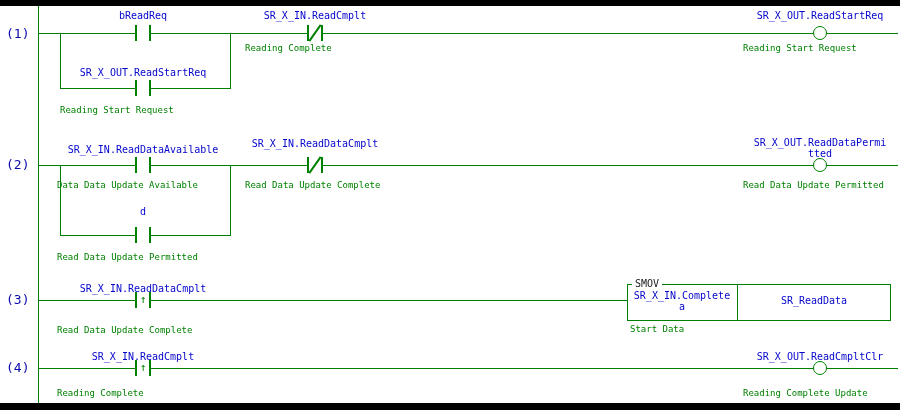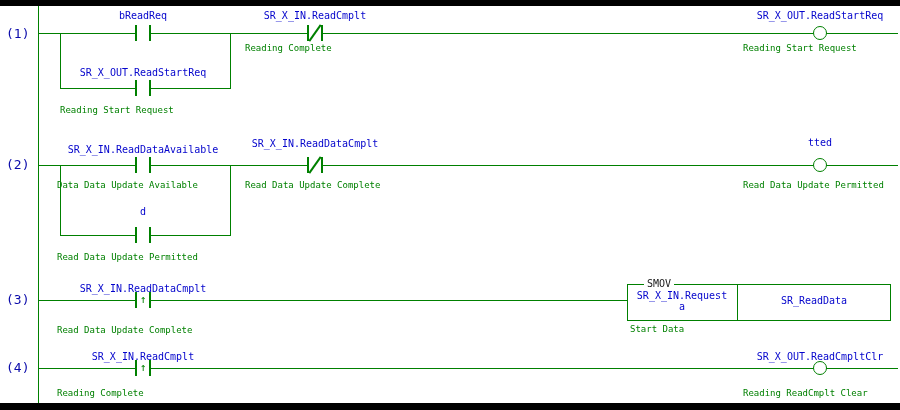--- a/index.html
+++ b/index.html
@@ -16,21 +16,21 @@
   .dev { position:absolute; color:#0404cc; font-size:10px; line-height:11px; text-align:center; }
   .dev span { display:block; }
   .cmt { position:absolute; color:#008000; font-size:9px; line-height:10px; white-space:nowrap; }
   .contact { position:absolute; width:16px; height:16px; background:#fff; }
   .contact .b { position:absolute; top:0; width:2px; height:16px; background:#008000; }
   .contact .bl { left:0; } .contact .br { right:0; }
   .contact .slash { position:absolute; left:7px; top:-2px; width:2px; height:20px; background:#008000; transform:rotate(35deg); }
   .contact .arrow { position:absolute; left:0; right:0; top:0; text-align:center; font-size:11px; line-height:16px; color:#008000; }
   .coil { position:absolute; width:14px; height:14px; border:1.5px solid #008000; border-radius:50%; background:#fff; }
   .blockbox { position:absolute; border:1px solid #008000; background:#fff; }
-  .blocktitle { position:absolute; font-size:10px; line-height:11px; color:#1a1a1a; background:#fff; padding:0 3px; white-space:nowrap;margin-left:12px; }
+  .blocktitle { position:absolute; font-size:10px; line-height:11px; color:#1a1a1a; background:#fff; padding:0 3px; white-space:nowrap; }
 </style>
 </head>
 <body>
 
 <div id="canvas">
 
   <div class="blackbar" style="top:0;height:6px"></div>
   <div class="blackbar" style="top:403px;height:7px"></div>
 
   <div class="wire v" style="left:38px;top:6px;height:397px"></div>
@@ -94,20 +94,21 @@
     <span>SR_X_IN.ReadDataCmplt</span>
   </div>
   <div class="contact" style="left:307px;top:157px">
     <div class="b bl"></div>
     <div class="b br"></div>
     <div class="slash"></div>
   </div>
   <div class="cmt" style="left:245px;top:180px">Read Data Update Complete</div>
 
   <div class="dev" style="left:745px;top:137px;width:150px">
+    <span>SR_X_OUT.ReadDataPermi</span>
     <span>tted</span>
   </div>
   <div class="coil" style="left:813px;top:158px"></div>
   <div class="cmt" style="left:743px;top:180px">Read Data Update Permitted</div>
 
   <div class="dev" style="left:63px;top:206px;width:160px">
     <span>d</span>
   </div>
   <div class="contact" style="left:135px;top:227px">
     <div class="b bl"></div>
@@ -125,21 +126,21 @@
     <div class="b bl"></div>
     <div class="b br"></div>
     <div class="arrow">↑</div>
   </div>
   <div class="cmt" style="left:57px;top:325px">Read Data Update Complete</div>
 
   <div class="blockbox" style="left:627px;top:284px;width:264px;height:37px"></div>
   <div class="wire v" style="left:737px;top:284px;height:37px"></div>
   <div class="blocktitle" style="left:632px;top:278px">SMOV</div>
   <div class="dev" style="left:632px;top:290px;width:100px">
-    <span>SR_X_IN.Request</span>
+    <span>SR_X_IN.Complete</span>
     <span>a</span>
   </div>
   <div class="dev" style="left:747px;top:295px;width:134px">
     <span>SR_ReadData</span>
   </div>
   <div class="cmt" style="left:630px;top:324px">Start Data</div>
 
   <div class="rnum" style="top:361px">(4)</div>
   <div class="wire h" style="left:38px;top:368px;width:860px"></div>
 
@@ -150,15 +151,15 @@
     <div class="b bl"></div>
     <div class="b br"></div>
     <div class="arrow">↑</div>
   </div>
   <div class="cmt" style="left:57px;top:388px">Reading Complete</div>
 
   <div class="dev" style="left:740px;top:351px;width:160px">
     <span>SR_X_OUT.ReadCmpltClr</span>
   </div>
   <div class="coil" style="left:813px;top:361px"></div>
-  <div class="cmt" style="left:743px;top:388px">Reading ReadCmplt Clear</div>
+  <div class="cmt" style="left:743px;top:388px">Reading Complete Update</div>
 
 </div>
 
 </body></html>

